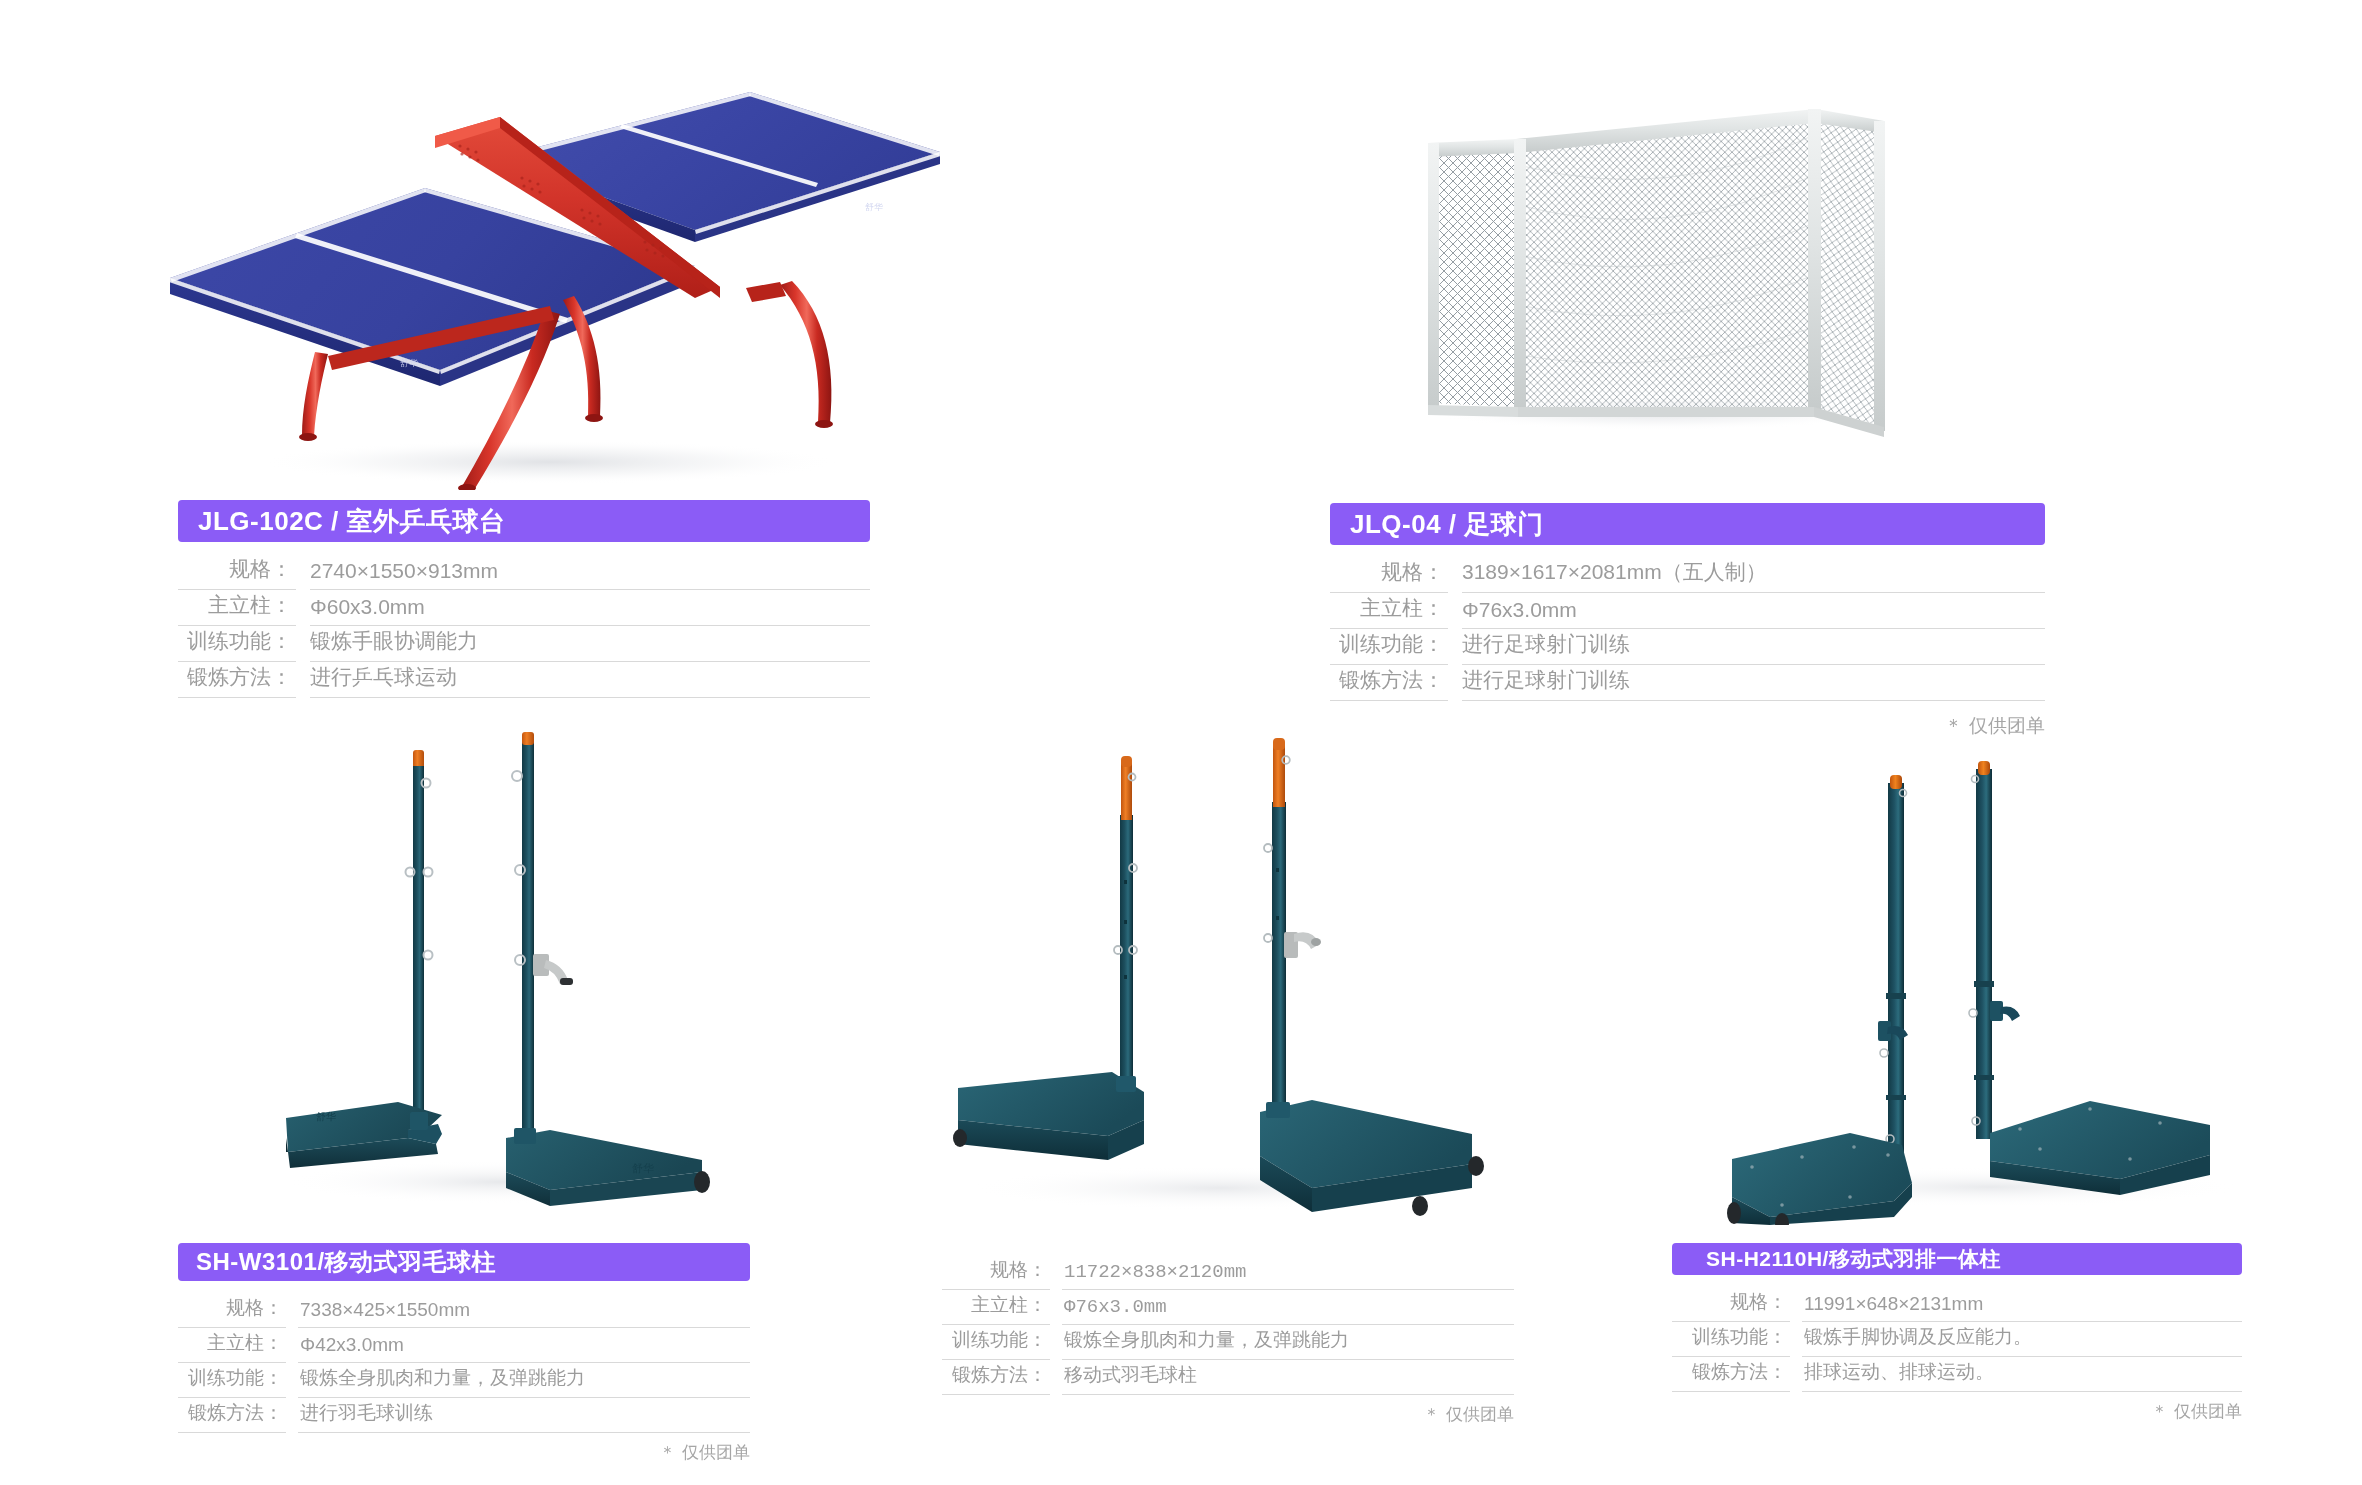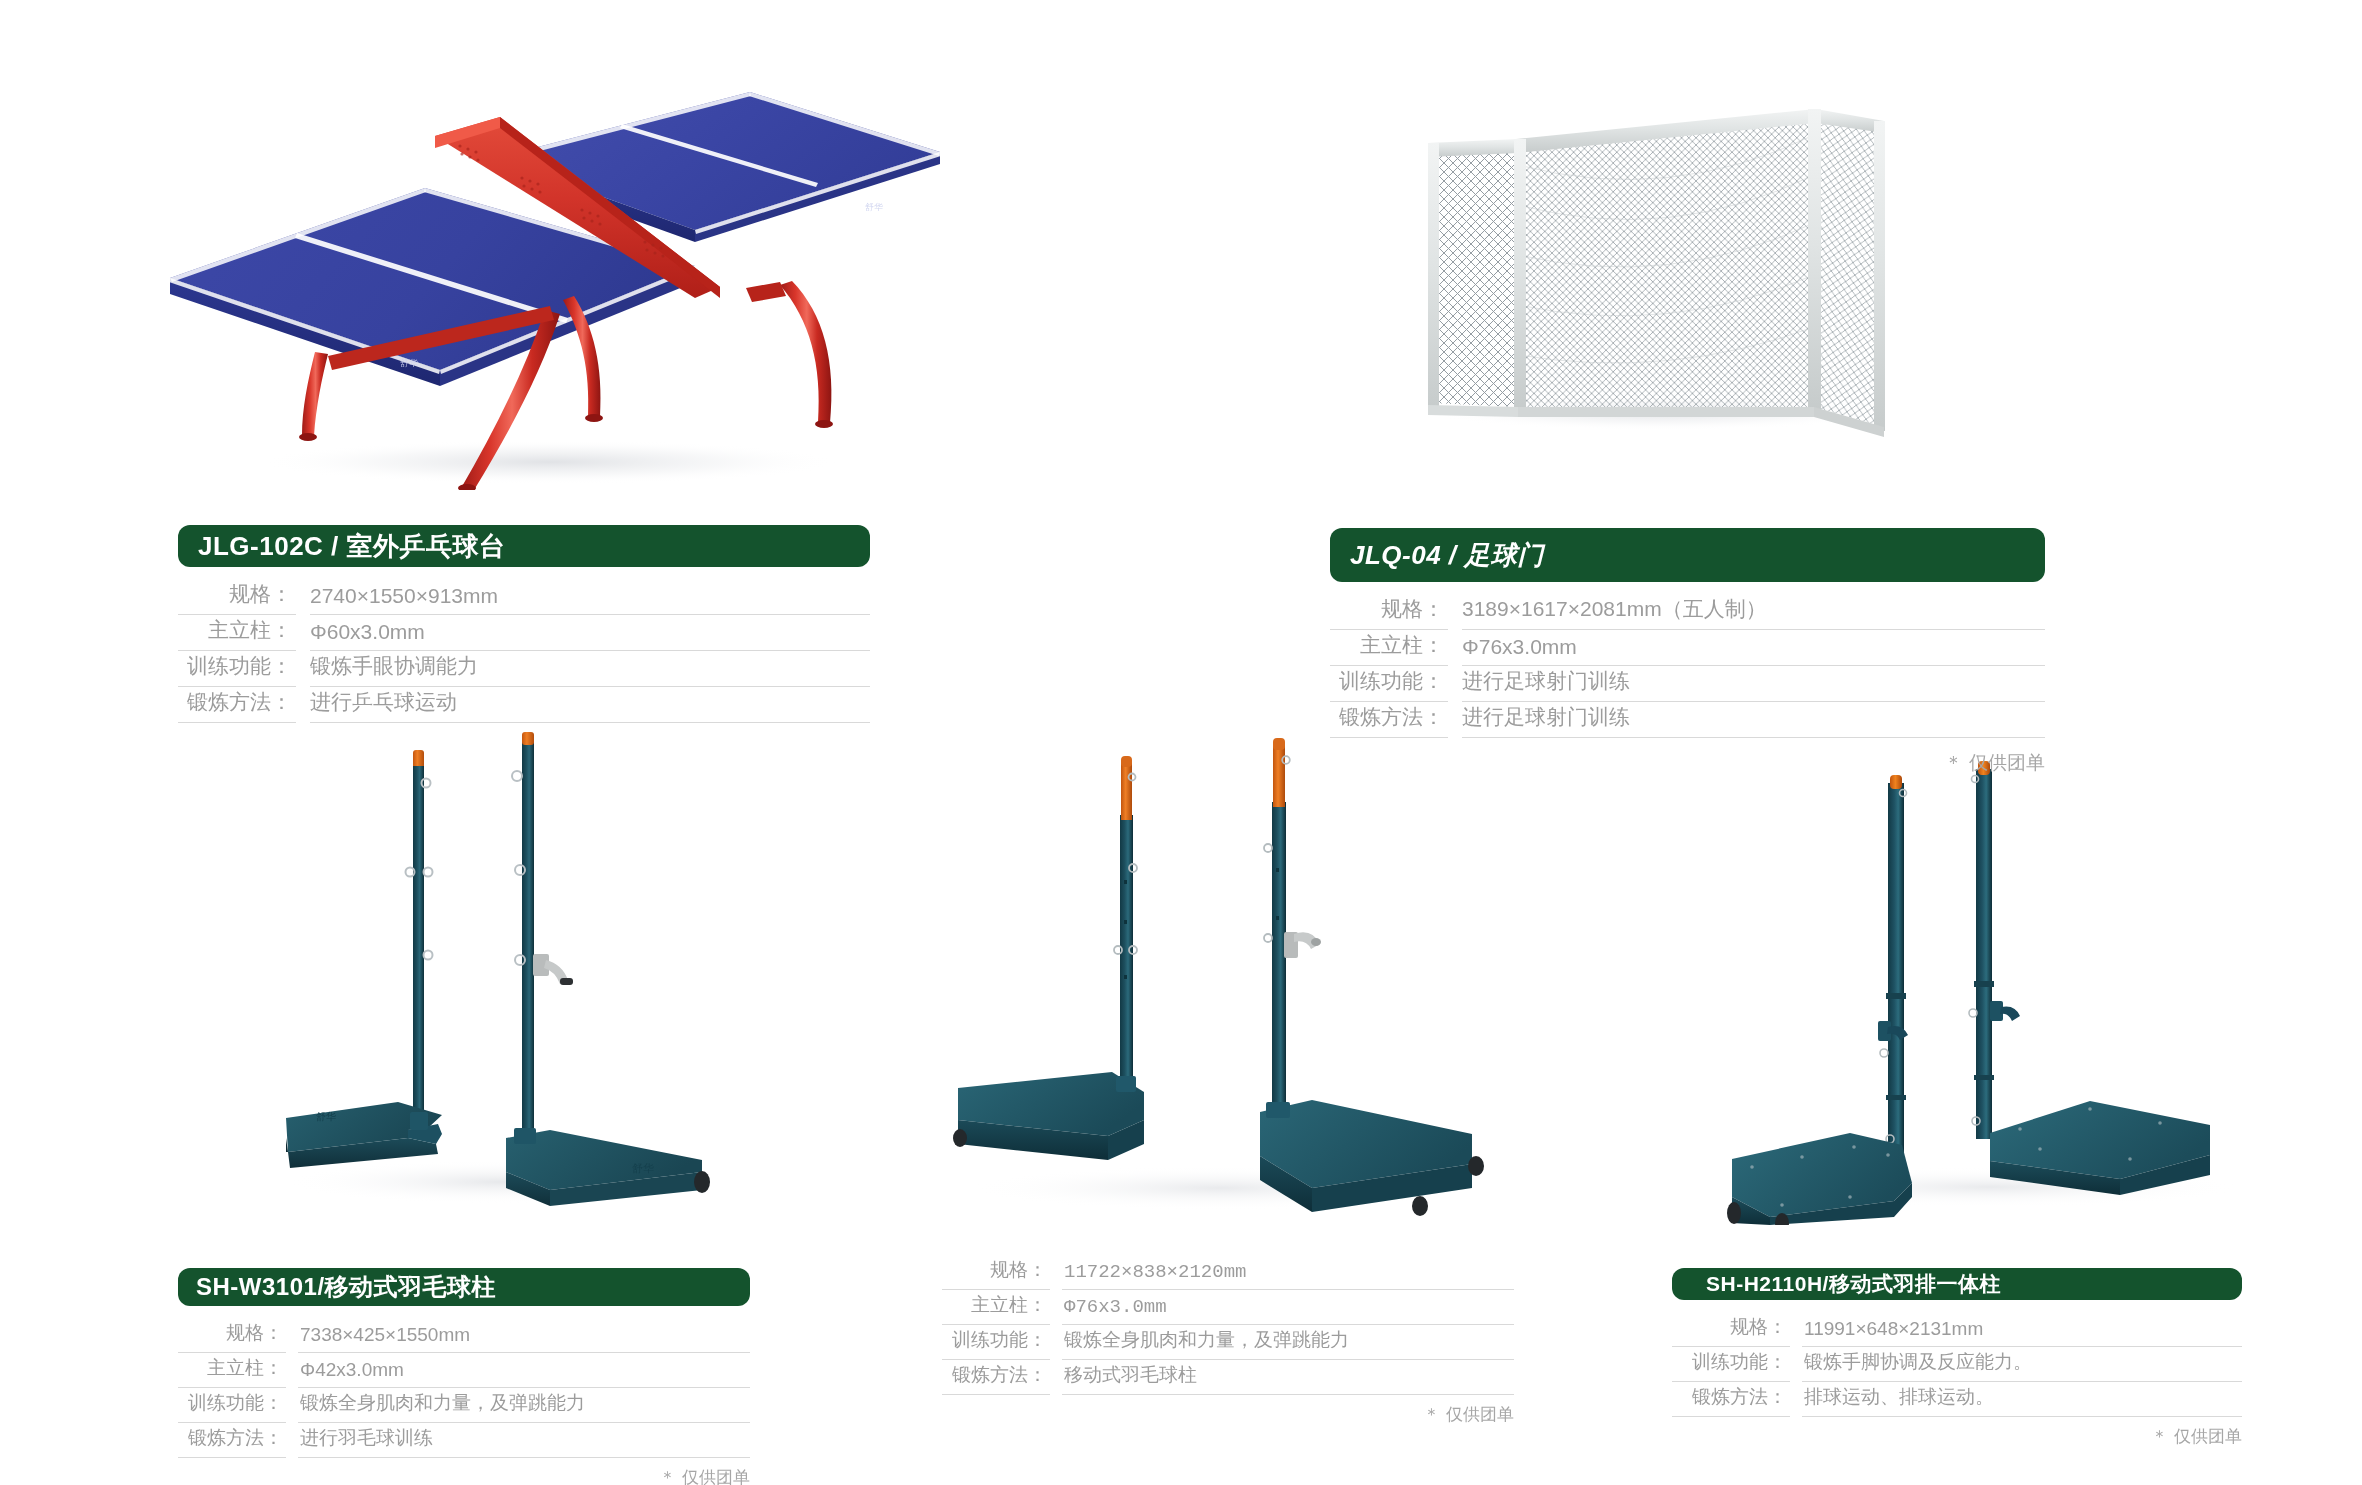--- a/index.html
+++ b/index.html
@@ -14,30 +14,29 @@
     position: relative;
     width: 2362px;
     height: 1485px;
     background: #ffffff;
   }
 
   
   .card { position: absolute; }
 
   .hdr-bar {
-    background: #14532d;
-    border-radius: 12px;
+    background: #8b5cf6;
+    border-radius: 4px;
     color: #ffffff;
     font-weight: bold;
     display: flex;
     align-items: center;
     letter-spacing: 0.5px;
     white-space: nowrap;
     overflow: hidden;
-    margin-top: 25px;
   }
   .hdr-bar .hdr-text { display: inline-block; }
 
   
   .spec { width: 100%; margin-top: 12px; }
   .spec-row {
     display: flex;
     align-items: flex-end;
     position: relative;
   }
@@ -79,21 +78,21 @@
   
   #card-pingpong { left: 178px; top: 500px; width: 692px; }
   #card-pingpong .hdr-bar { height: 42px; padding-left: 20px; font-size: 26px; }
   #card-pingpong .spec-label { width: 122px; font-size: 21px; padding-right: 8px; }
   #card-pingpong .spec-value { font-size: 21px; padding-left: 10px; }
   #card-pingpong .rule-l { width: 118px; }
   #card-pingpong .rule-r { width: 560px; }
   #card-pingpong .spec-row { height: 36px; }
 
   #card-goal { left: 1330px; top: 503px; width: 715px; }
-  #card-goal .hdr-bar { height: 54px; padding-left: 20px; font-size: 26px; font-style: italic; }
+  #card-goal .hdr-bar { height: 42px; padding-left: 20px; font-size: 26px; }
   #card-goal .spec-label { width: 122px; font-size: 21px; padding-right: 8px; }
   #card-goal .spec-value { font-size: 21px; padding-left: 10px; }
   #card-goal .rule-l { width: 118px; }
   #card-goal .rule-r { width: 583px; }
   #card-goal .spec-row { height: 36px; }
   #card-goal .footnote { font-size: 19px; margin-top: 12px; }
 
   
   #card-badminton { left: 178px; top: 1243px; width: 572px; }
   #card-badminton .hdr-bar { height: 38px; padding-left: 18px; font-size: 24px; }

